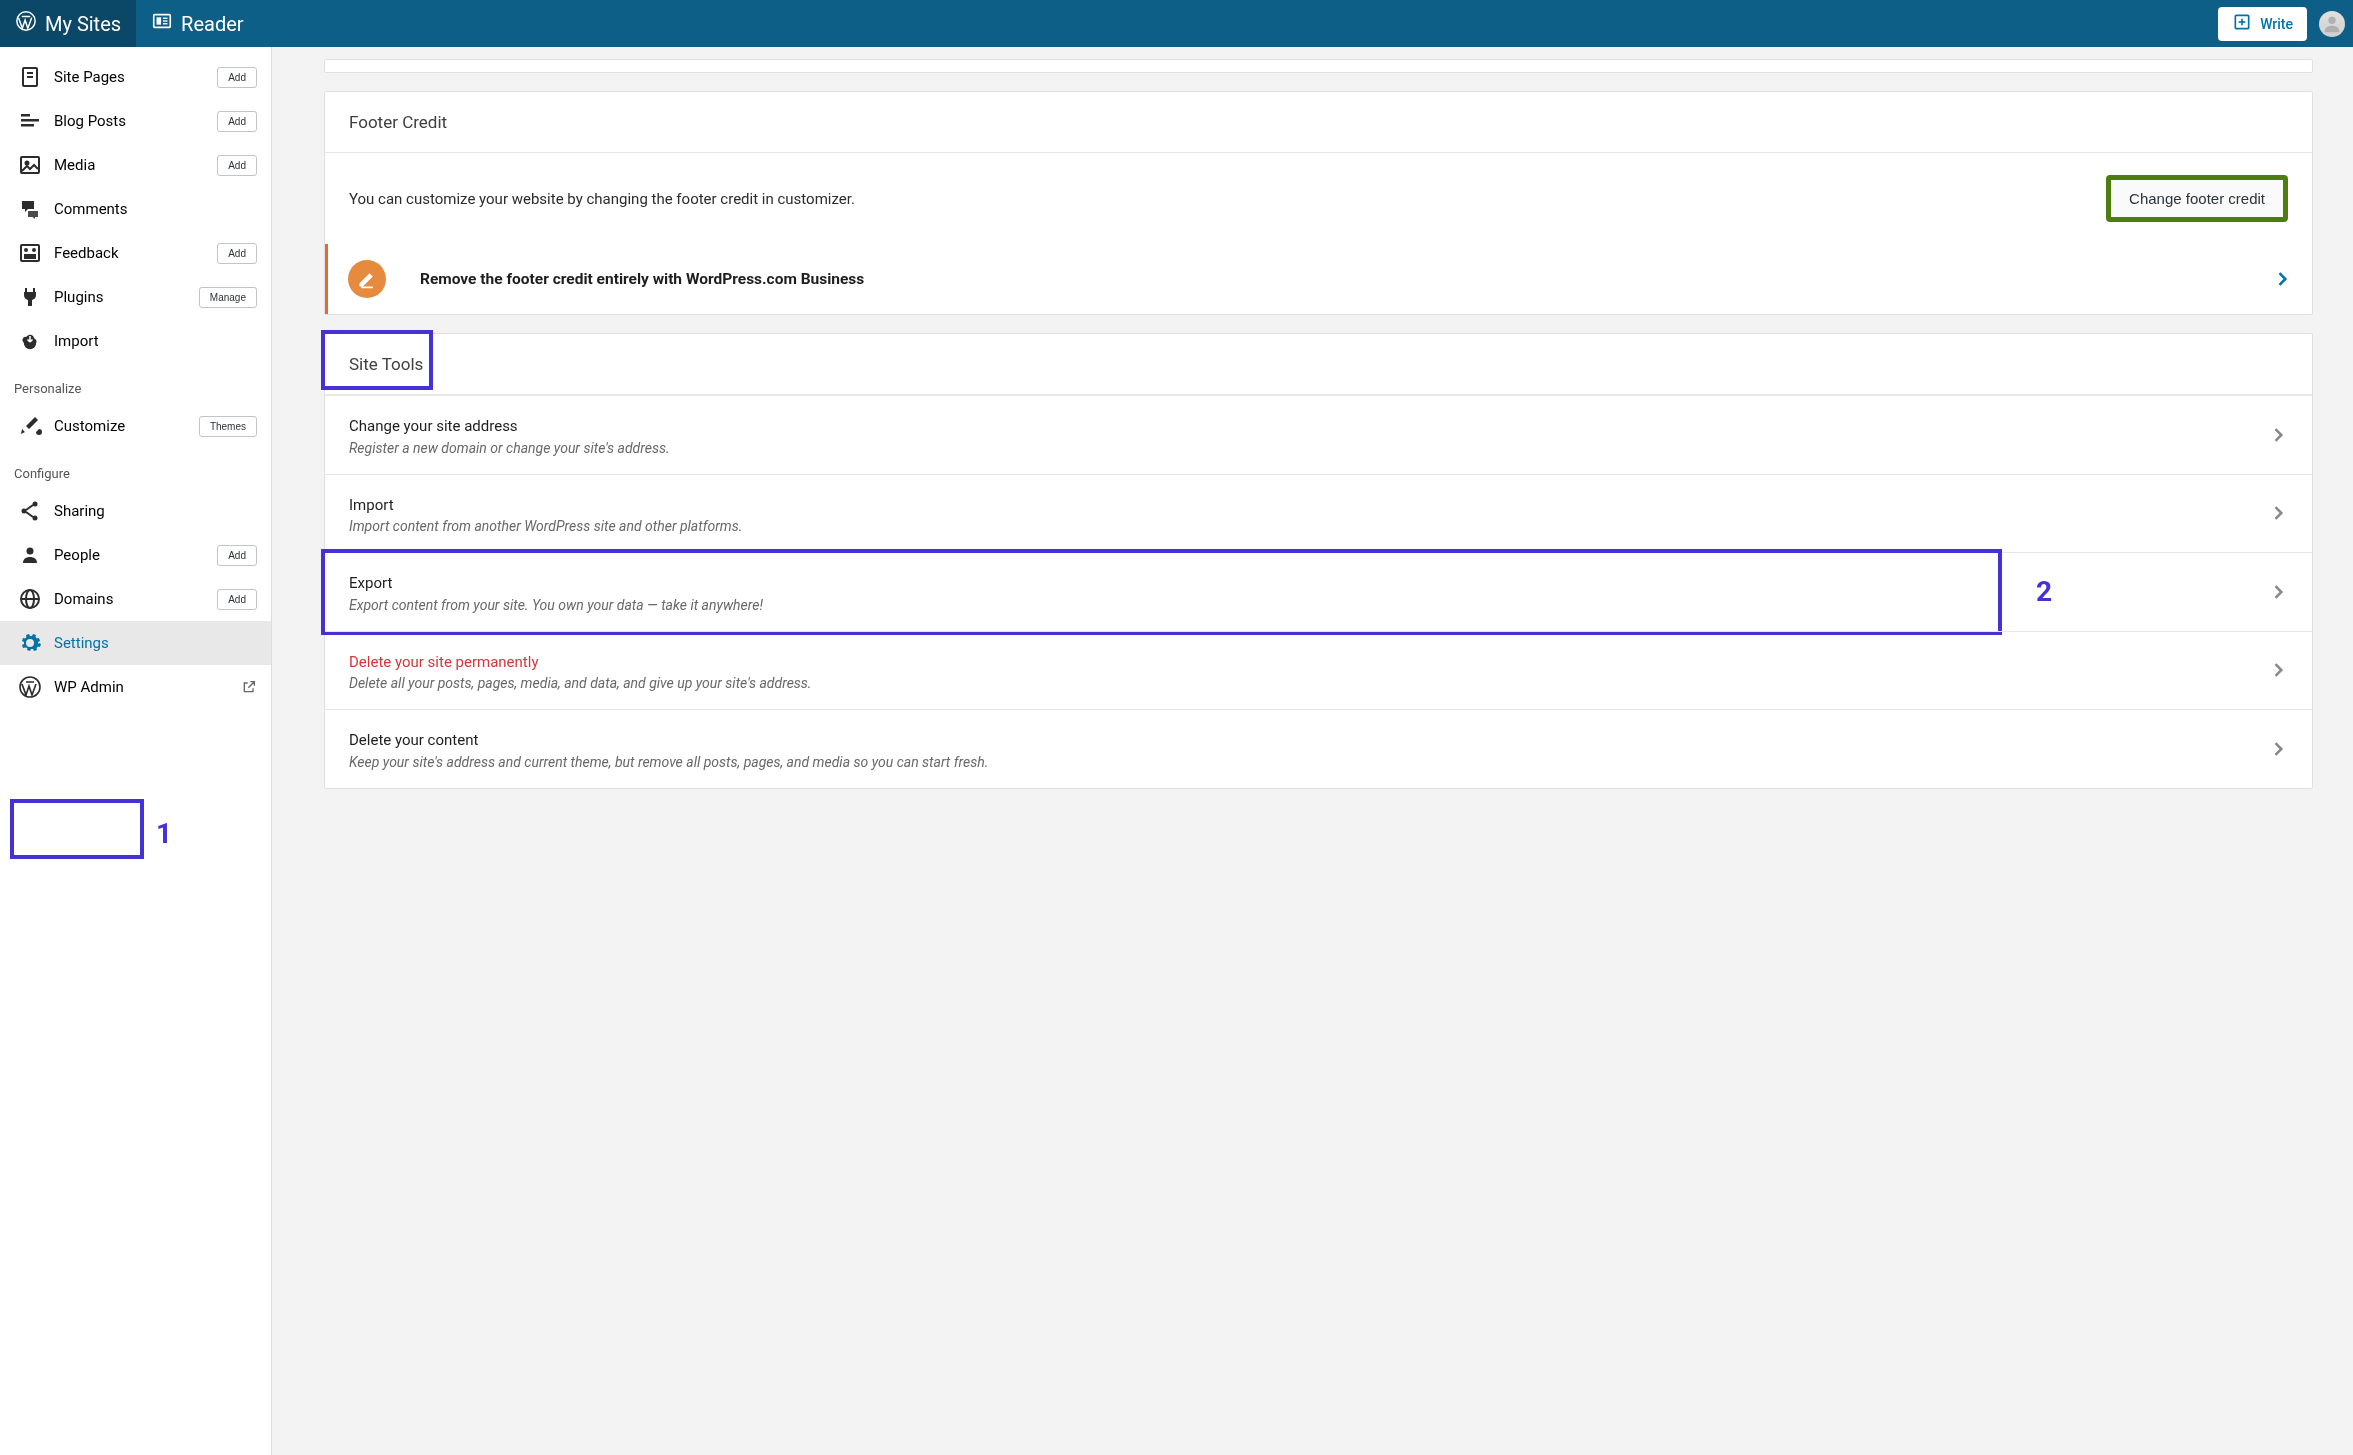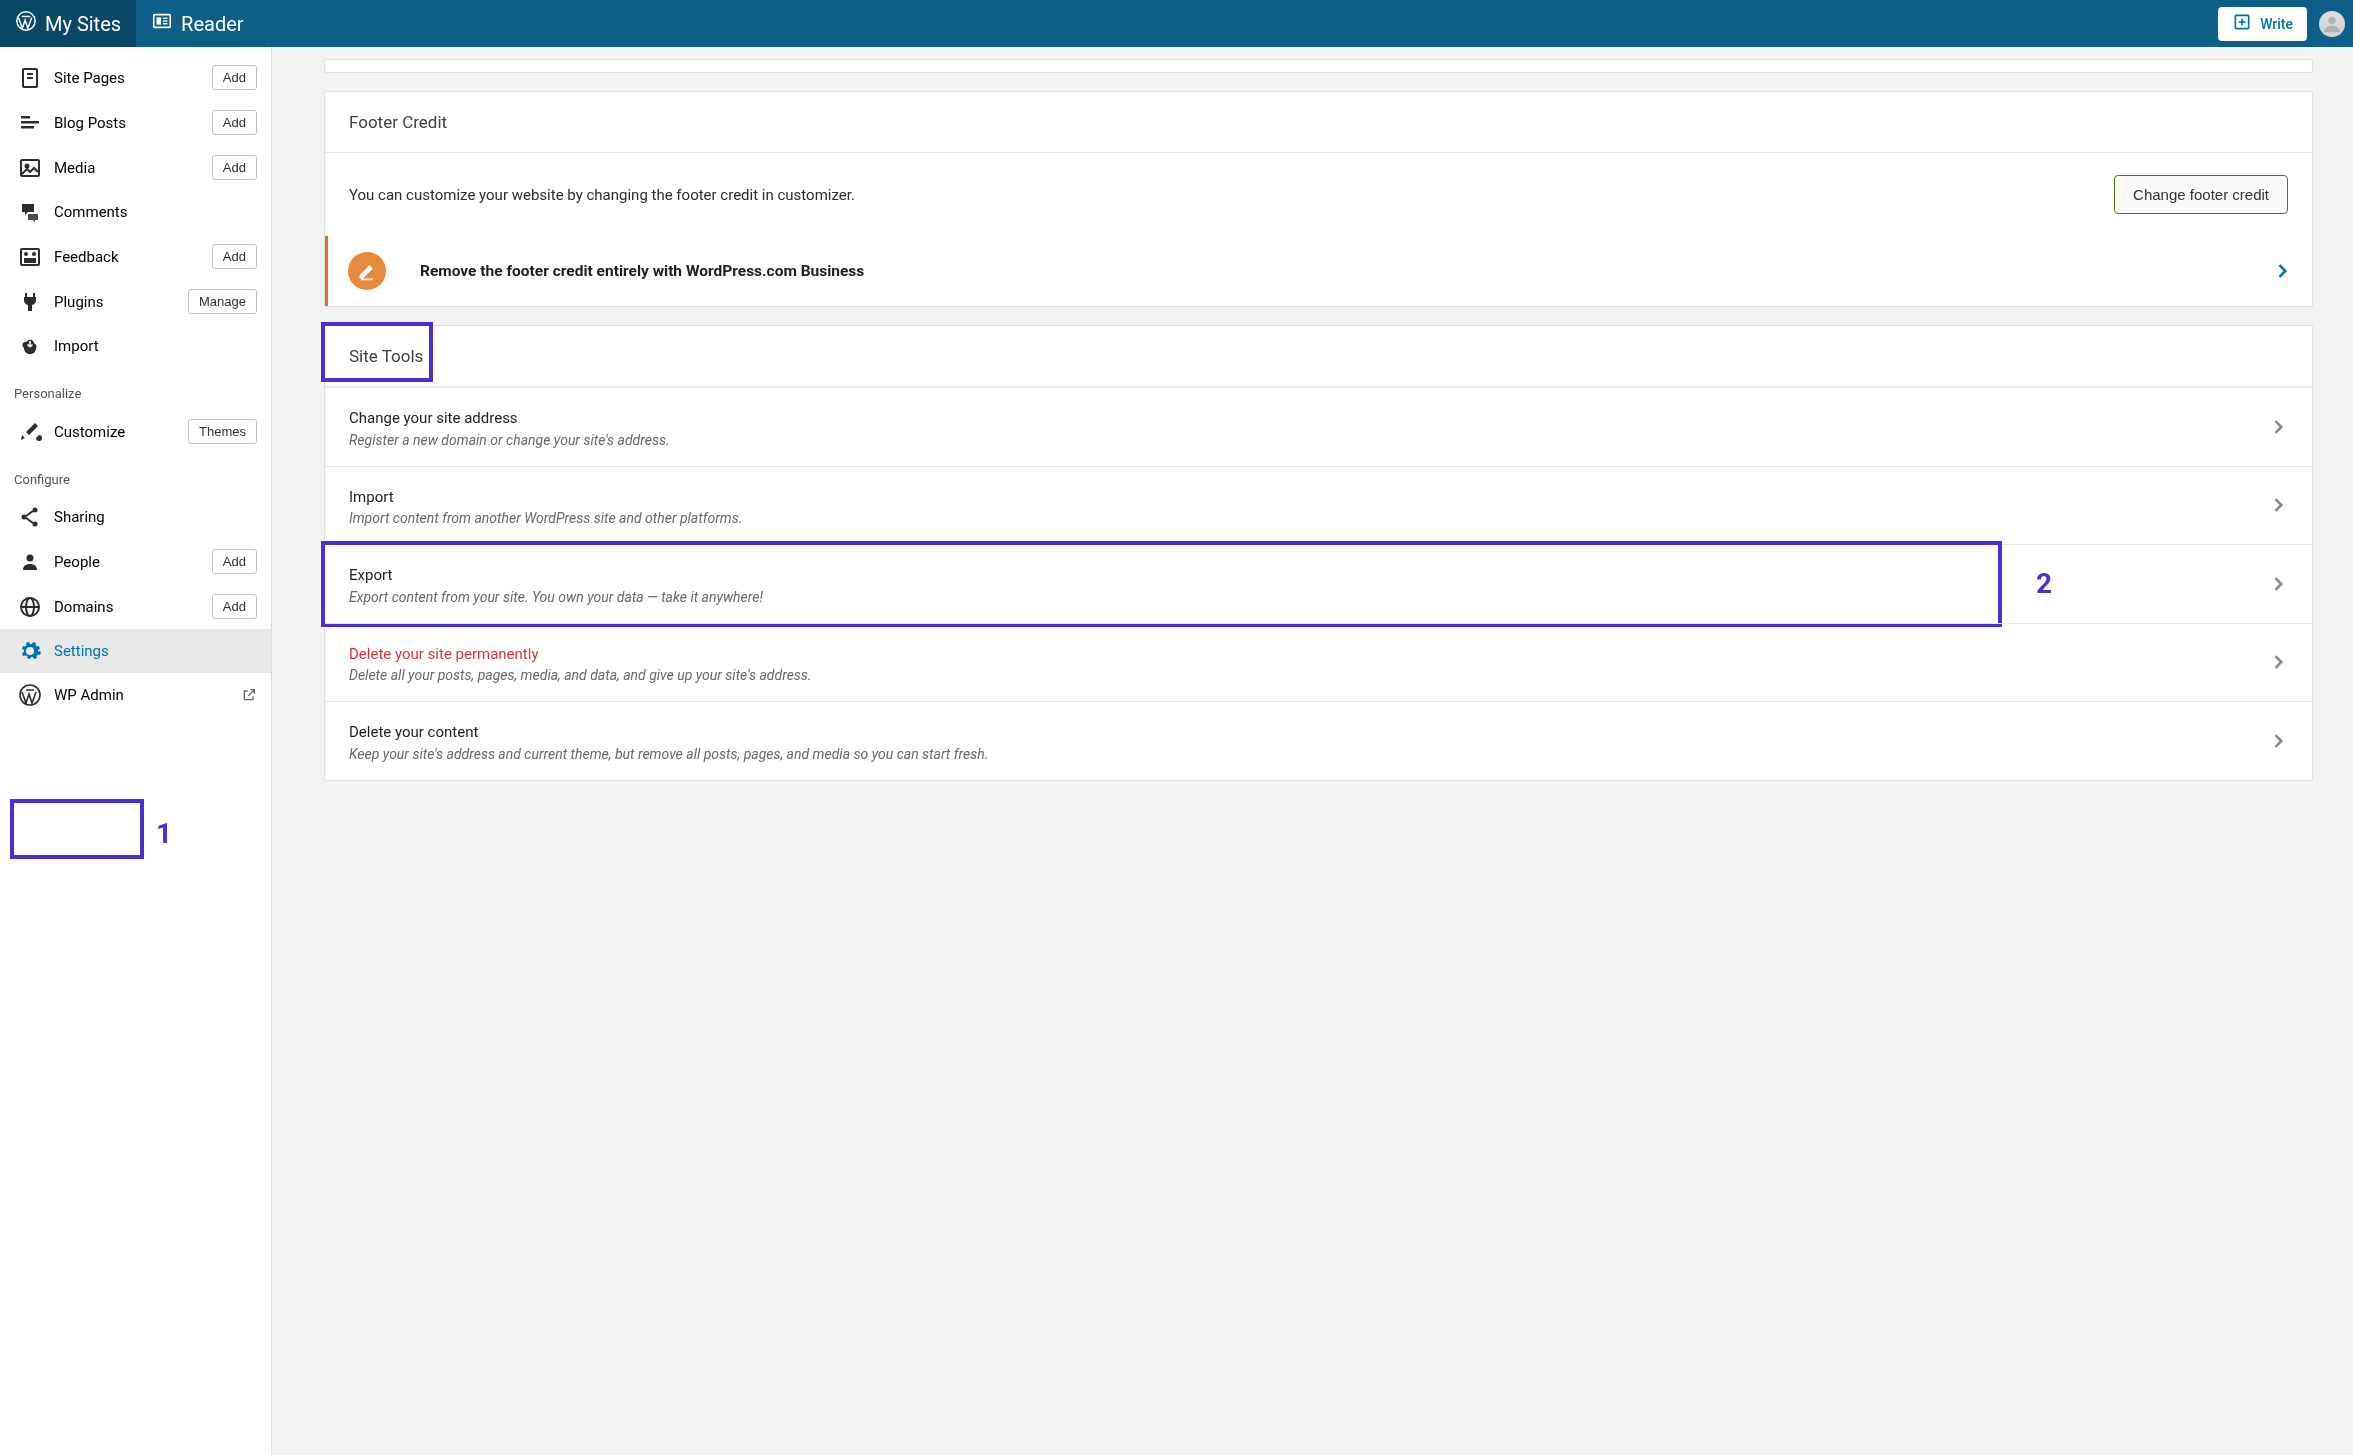--- a/index.html
+++ b/index.html
@@ -16,36 +16,36 @@
     
     
     .sidebar { position: fixed; top: 47px; left: 0; bottom: 0; width: 272px; background: #fff; border-right: 1px solid #dcdcde; overflow-y: auto; padding: 8px 0; }
     .sidebar::-webkit-scrollbar { width: 12px; }
     .sidebar::-webkit-scrollbar-track { background: #f0f0f0; }
     .sidebar::-webkit-scrollbar-thumb { background: #b8b8b8; border-radius: 6px; }
     .sidebar-item { display: flex; align-items: center; padding: 10px 14px 10px 18px; cursor: pointer; gap: 12px; position: relative; }
     .sidebar-item.selected { background: #e8e8e8; }
     .sidebar-icon { width: 24px; height: 24px; color: #2c2c2c; flex-shrink: 0; }
     .sidebar-label { font-size: 15px; color: #000000; flex: 1; }
-    .sidebar-btn { border: 1px solid #c3c4c7; color: #2c3338; background: #fff; font-size: 13px; padding: 4px 10px; border-radius: 3px; cursor: pointer; }
+    .sidebar-btn { border: 1px solid #c3c4c7; color: #2c3338; background: #fff; font-size: 10px; padding: 4px 10px; border-radius: 3px; cursor: pointer; }
     .sidebar-heading { font-size: 13px; color: #555; padding: 18px 14px 8px 14px; }
     .external-icon { width: 16px; height: 16px; color: #666; }
     
     
     .annotation-box-1 { position: absolute; left: 10px; top: 752px; width: 134px; height: 60px; border: 4px solid #4631d6; pointer-events: none; z-index: 5; }
     .annotation-num-1 { position: absolute; left: 156px; top: 770px; font-size: 28px; font-weight: 700; color: #4631d6; z-index: 5; pointer-events: none; }
     
     
     .main { margin-left: 284px; margin-top: 47px; padding: 0 40px 40px 40px; height: calc(100vh - 47px); overflow-y: auto; }
     .card { background: #fff; border: 1px solid #e0e0e0; border-radius: 2px; margin-top: 18px; }
     .card-first { margin-top: 12px; height: 14px; }
     .card-header { padding: 20px 24px; font-size: 17px; color: #404040; border-bottom: 1px solid #e7e7e7; }
     .card-body { padding: 22px 24px; display: flex; align-items: center; gap: 20px; }
     .card-body-text { flex: 1; font-size: 15px; color: #2c2c2c; }
-    .outline-btn { border: 1px solid #4d7c0f; background: #fafafa; padding: 10px 18px; border-radius: 4px; font-size: 15px; cursor: pointer; color: #2c3338; }
+    .outline-btn { border: 5px solid #4d7c0f; background: #fafafa; padding: 10px 18px; border-radius: 4px; font-size: 15px; cursor: pointer; color: #2c3338; }
     
     .upsell { border-left: 3px solid #e06d2f; padding: 16px 20px; display: flex; align-items: center; gap: 34px; cursor: pointer; }
     .upsell-icon { width: 38px; height: 38px; border-radius: 50%; background: #e68a3e; display: flex; align-items: center; justify-content: center; flex-shrink: 0; }
     .upsell-icon svg { width: 20px; height: 20px; color: #fff; }
     .upsell-text { flex: 1; }
     .upsell-title { font-size: 15.5px; font-weight: 700; color: #1e1e1e; line-height: 1.6; }
     .upsell-sub { font-size: 14px; color: #555; }
     .chevron { color: #0073aa; width: 20px; height: 20px; flex-shrink: 0; }
     .chevron.gray { color: #888; }
     

